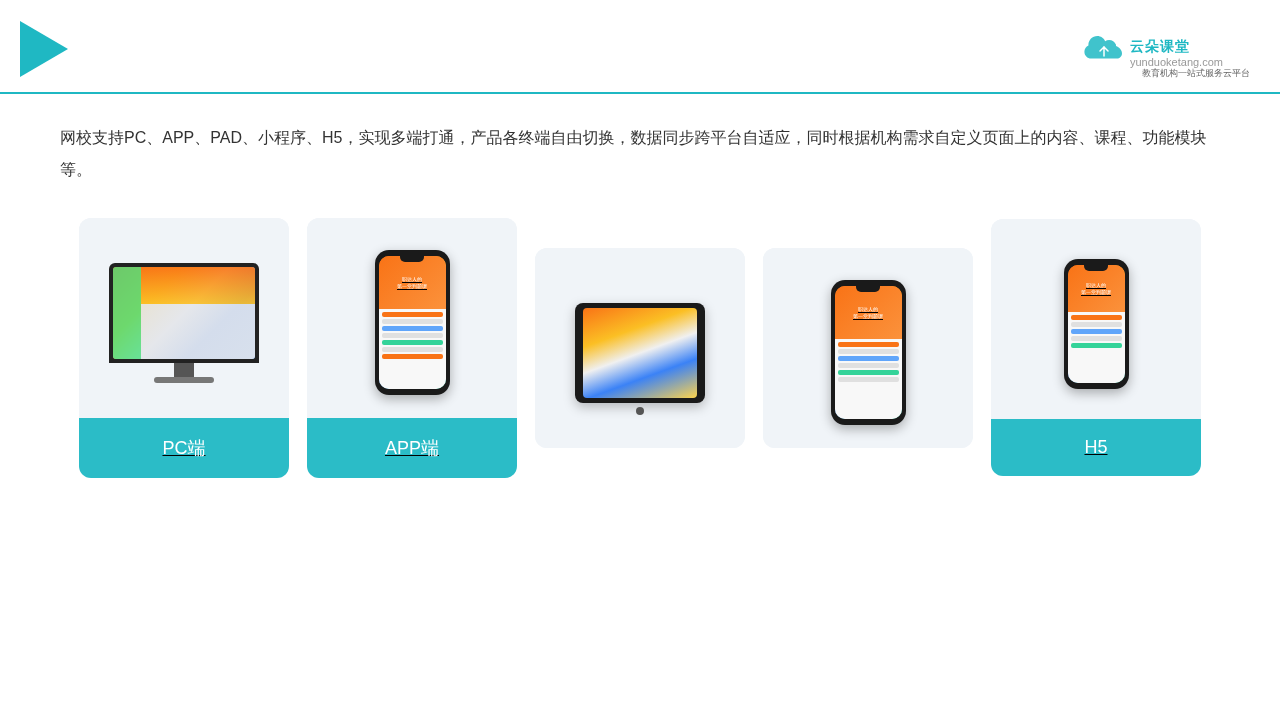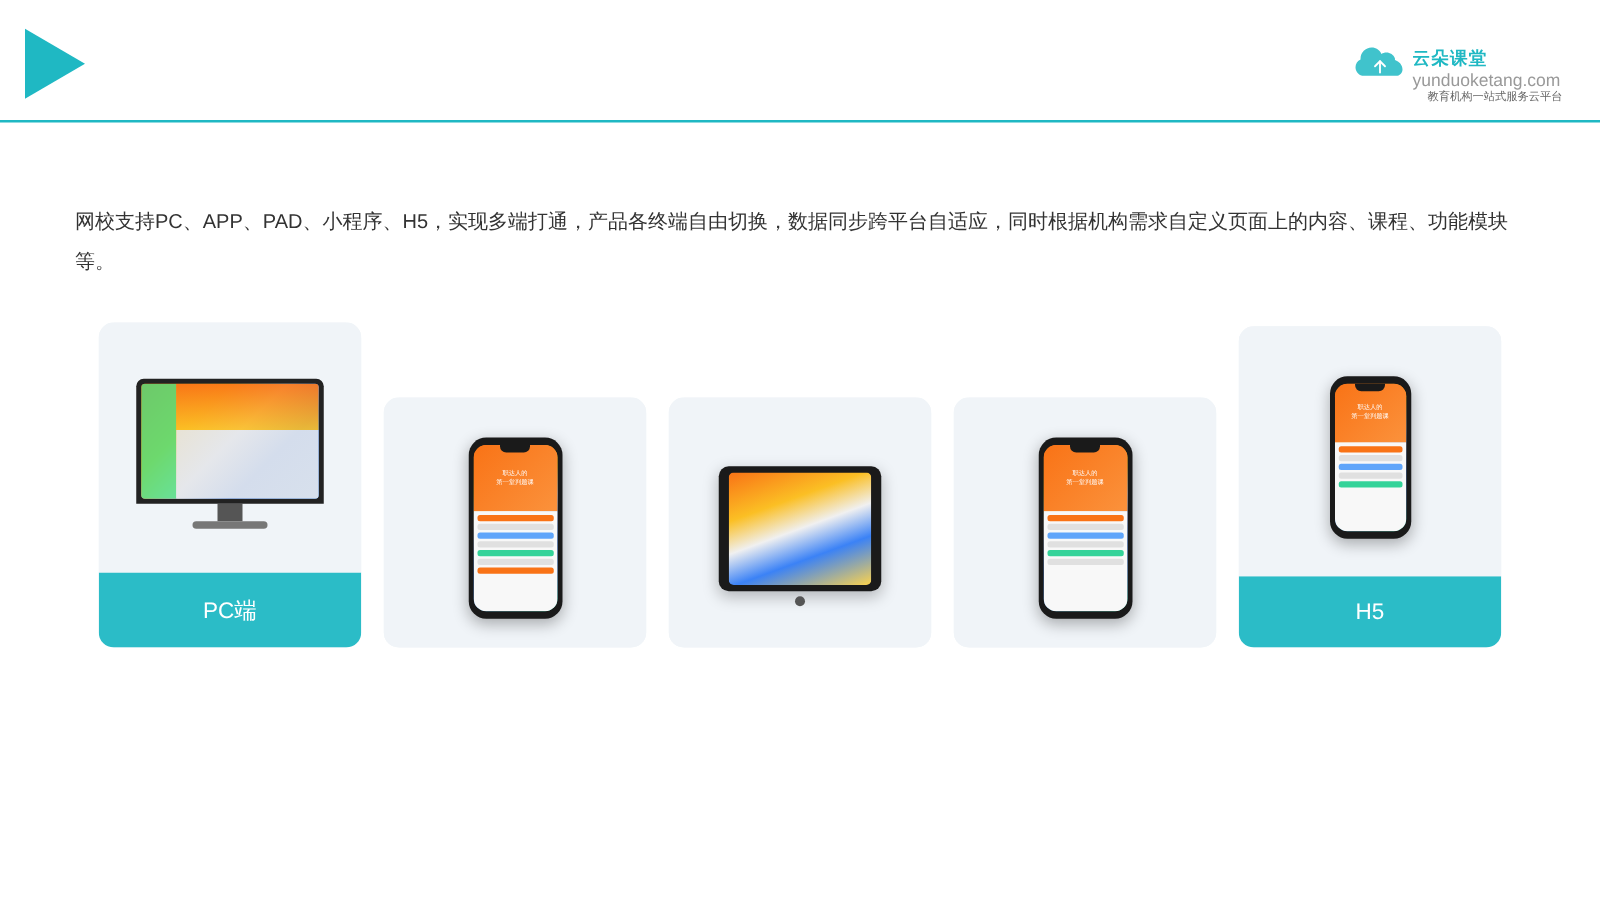--- a/index.html
+++ b/index.html
@@ -64,43 +64,43 @@
       letter-spacing: 1px;
       margin-top: 20px;
     }
     .brand-slogan {
       font-size: 9px;
       color: #666;
       line-height: 1.3;
       margin-left: 12px;
     }
     .brand-url {
-      font-size: 14px;
+      font-size: 11px;
       color: #999;
     }
 
     
     .main {
       padding: 28px 60px 20px 60px;
-      margin-top: 36px;
     }
     .description {
       font-size: 16px;
       color: #333;
       line-height: 2;
       margin-bottom: 32px;
     }
 
     
     .cards-section {
       display: flex;
       gap: 18px;
       justify-content: center;
-      align-items: flex-end;
+      align-items: center;
       margin-top: 10px;
+      text-decoration: underline;
     }
 
     .device-card {
       background: #f0f4f8;
       border-radius: 12px;
       overflow: hidden;
       display: flex;
       flex-direction: column;
       width: 210px;
       flex-shrink: 0;
@@ -333,20 +333,21 @@
                   <div class="phone-mini-bar"></div>
                   <div class="phone-mini-bar green"></div>
                   <div class="phone-mini-bar"></div>
                   <div class="phone-mini-bar orange"></div>
                 </div>
               </div>
             </div>
           </div>
         </div>
       </div>
+      <div class="device-label-bar">APP端</div>
     </div>
 
     <div class="device-card">
       <div class="device-preview">
         <div class="tablet-mockup">
           <div class="tablet-outer">
             <div class="tablet-screen">
               <div style="display:flex;height:100%;">
                 <div style="width:100%;background:linear-gradient(160deg,#f97316 0%,#fbbf24 30%,#f0f0f0 50%,#3b82f6 70%,#fcd34d 100%);"></div>
               </div>

